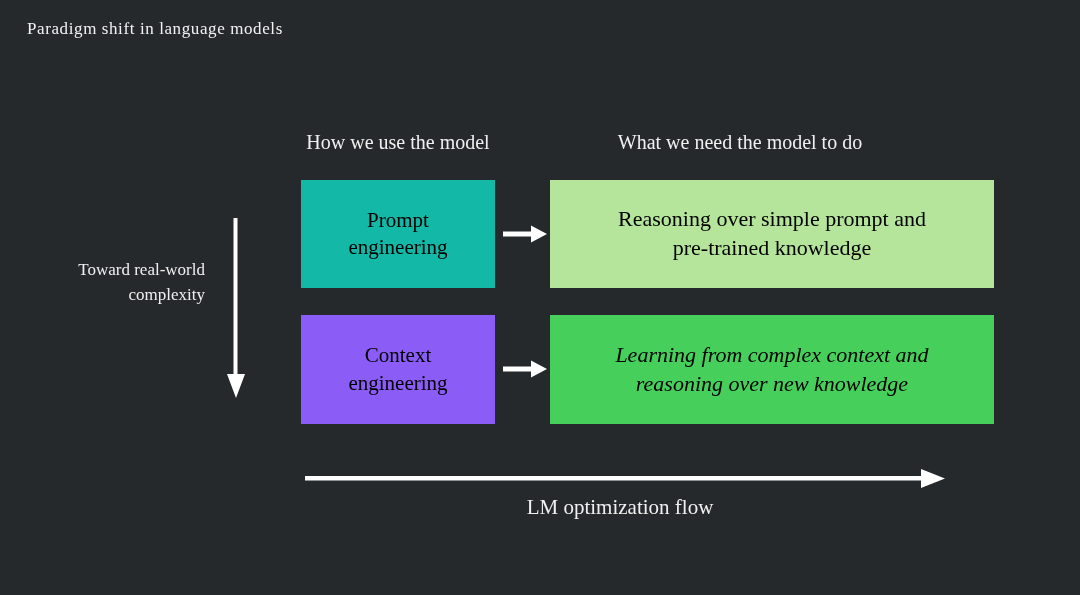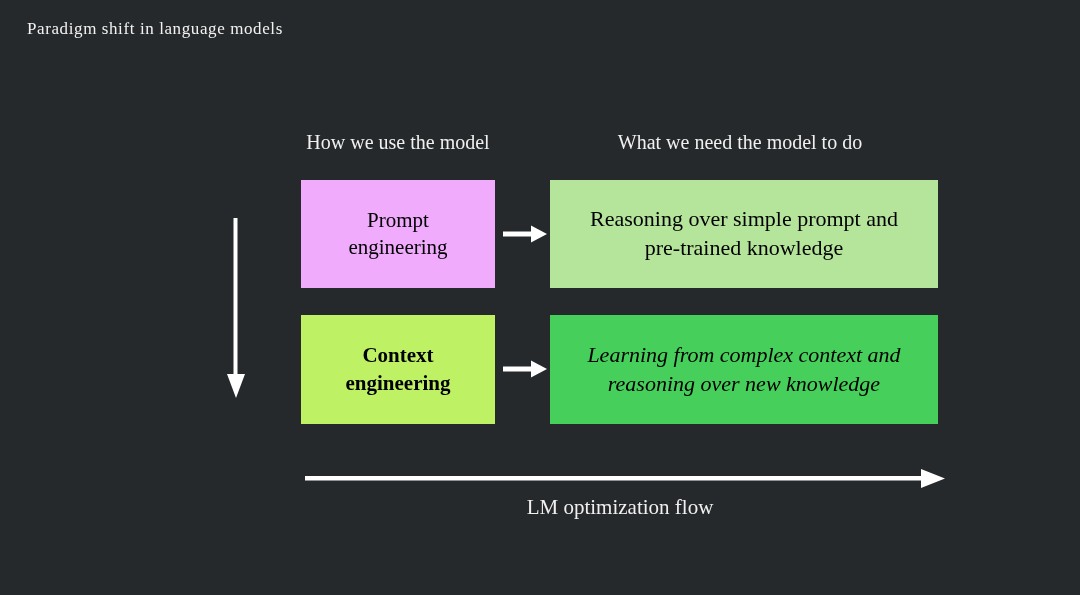--- a/index.html
+++ b/index.html
@@ -58,30 +58,30 @@
     line-height: 1.30;
   }
 
   .box-use {
     left: 301px;
     width: 194px;
     font-size: 21px;
   }
   .box-need {
     left: 550px;
-    width: 388px;
+    width: 444px;
     font-size: 22px;
     padding: 0 12px;
   }
 
   .row1 { top: 180px; height: 108px; }
   .row2 { top: 315px; height: 109px; }
 
-  .fill-prompt  { background: #f0abfc; }
-  .fill-context { background: #bef264; font-weight: bold; }
+  .fill-prompt  { background: #14b8a6; }
+  .fill-context { background: #8b5cf6; }
   .fill-reason  { background: #b5e59b; }
   .fill-learn   { background: #47cf5b; font-style: italic; }
 
   
   .connector {
     position: absolute;
     left: 503px;
     width: 44px;
     height: 22px;
   }
@@ -180,20 +180,24 @@
     </div>
   </div>
 
   <div class="v-arrow">
     <svg width="28" height="180" viewBox="0 0 28 180">
       <rect x="11.5" y="0" width="4" height="160" fill="#ffffff"></rect>
       <polygon points="5,156 23,156 14,180" fill="#ffffff"></polygon>
     </svg>
   </div>
 
+  <div class="v-arrow-label">
+    <span>Toward real-world</span><br>
+    <span>complexity</span>
+  </div>
 
   <div class="h-arrow">
     <svg width="640" height="26" viewBox="0 0 640 26">
       <rect x="0" y="10" width="620" height="4.5" fill="#ffffff"></rect>
       <polygon points="616,3 640,12.5 616,22" fill="#ffffff"></polygon>
     </svg>
   </div>
 
   <div class="h-arrow-label">LM optimization flow</div>
 

